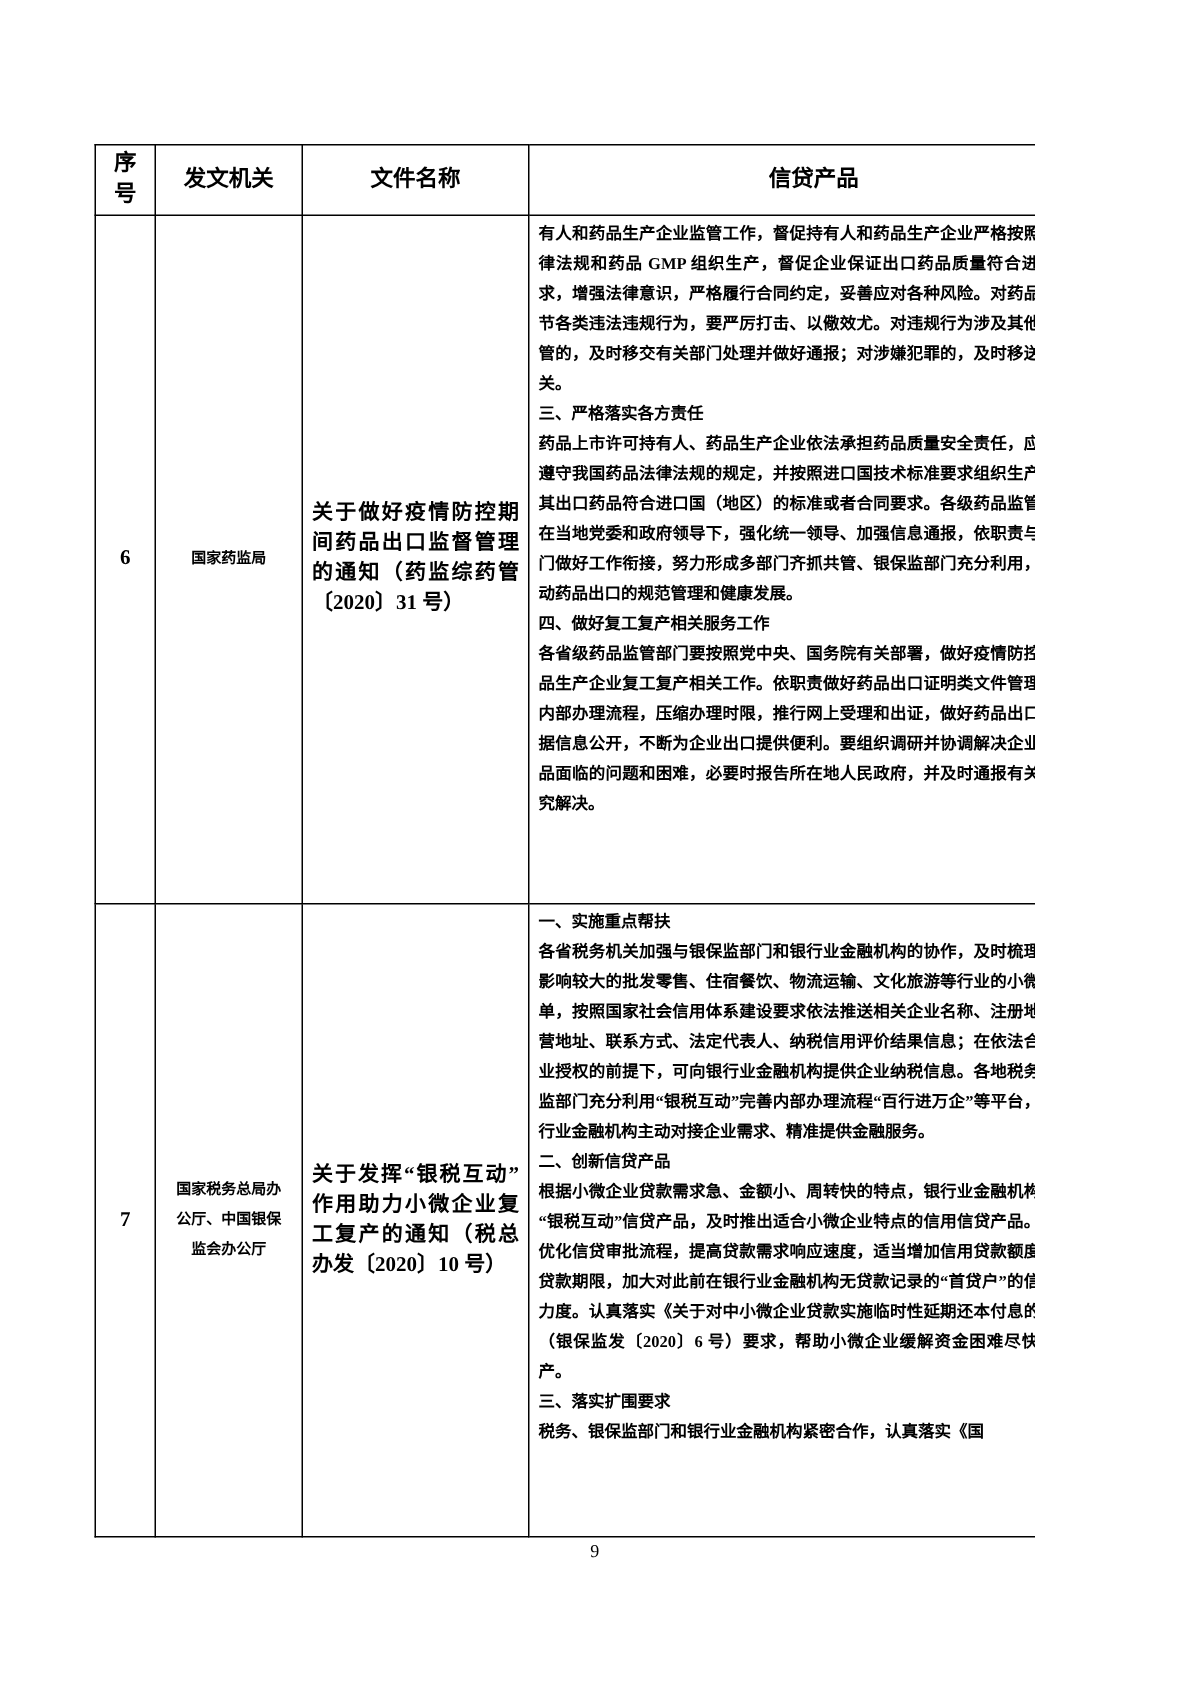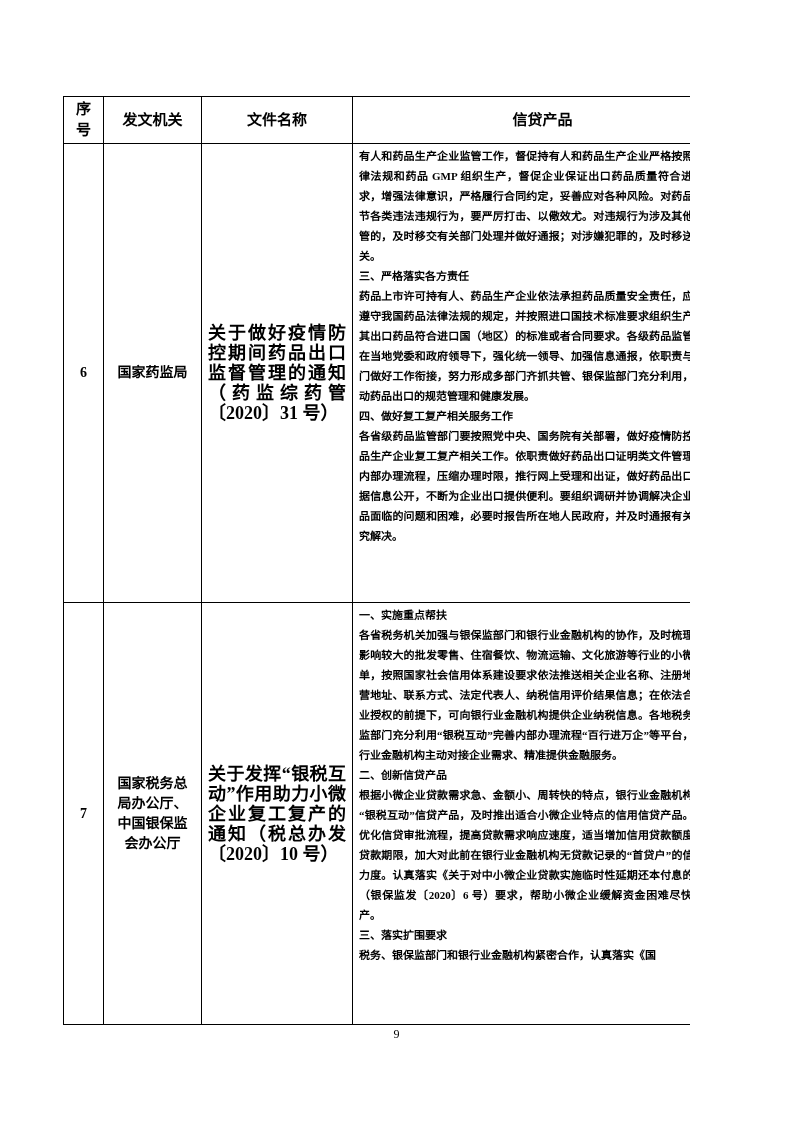--- a/index.html
+++ b/index.html
@@ -41,30 +41,30 @@
   .doc-table tbody tr:nth-child(2) { height: 422px; }
   td.cell-num {
     text-align: center;
     vertical-align: middle;
     font-size: 14px;
     font-weight: 600;
   }
   td.cell-agency {
     text-align: center;
     vertical-align: middle;
-    font-size: 14px;
+    font-size: 10px;
     font-weight: 600;
     line-height: 20px;
     padding: 0 9px;
   }
   td.cell-title {
     text-align: justify;
     text-justify: inter-ideograph;
     vertical-align: middle;
-    font-size: 18px;
+    font-size: 14px;
     font-weight: 600;
     line-height: 20px;
     padding: 0 6px;
   }
   td.cell-content {
     vertical-align: top;
     padding: 2px 5px 0 6px;
     font-size: 11px;
     font-weight: 600;
     line-height: 20px;

